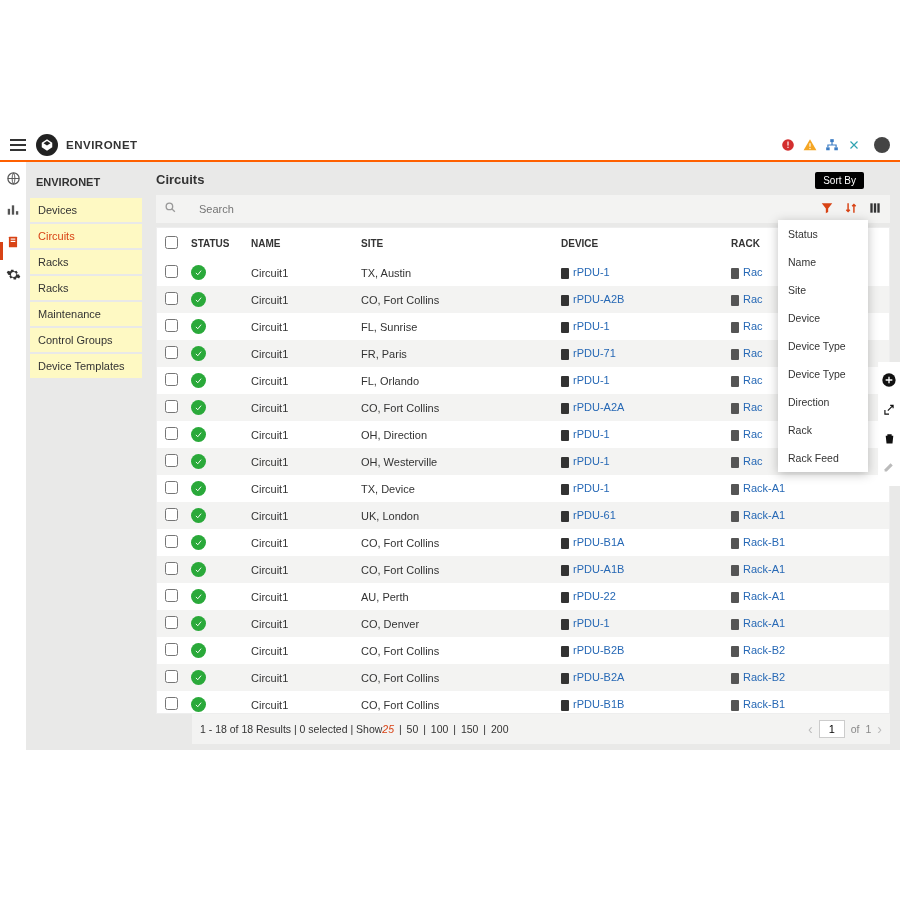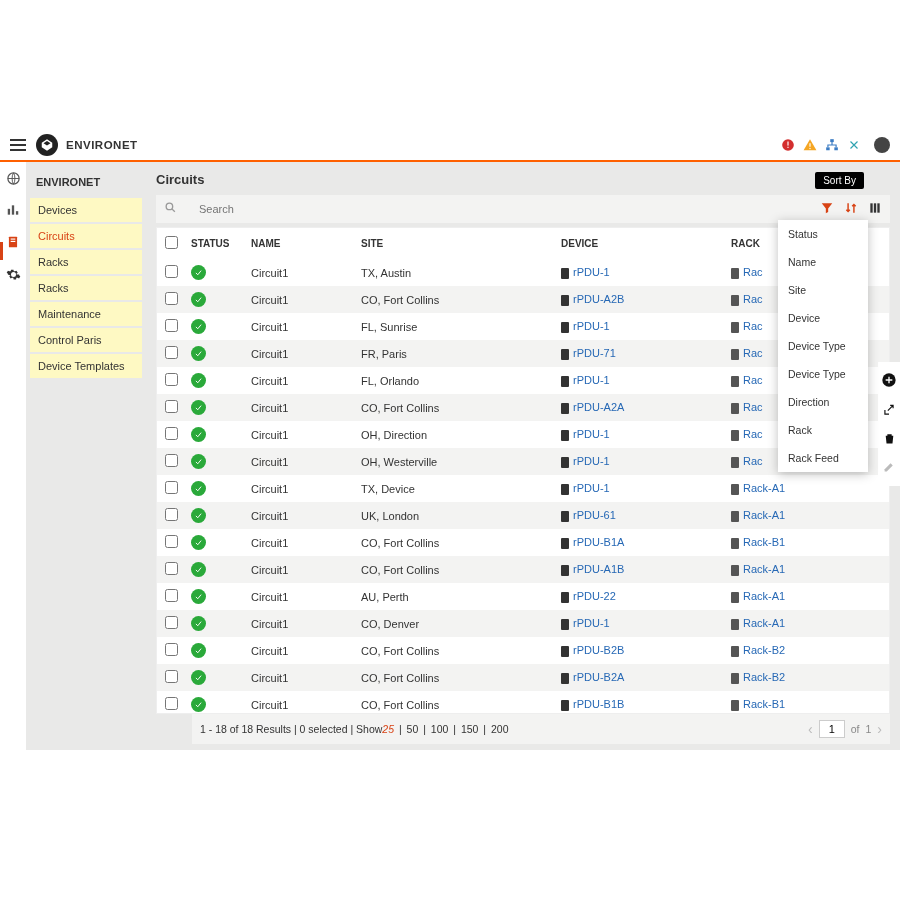--- a/index.html
+++ b/index.html
@@ -154,21 +154,21 @@
     </div>
 
     <div class="sidebar">
       <h4>ENVIRONET</h4>
       <div id="nav-items">
           <div class="nav-item">Devices</div>
           <div class="nav-item active">Circuits</div>
           <div class="nav-item">Racks</div>
           <div class="nav-item">Racks</div>
           <div class="nav-item">Maintenance</div>
-          <div class="nav-item">Control Paris</div>
+          <div class="nav-item">Control Groups</div>
           <div class="nav-item">Device Templates</div>
         </div>
     </div>
 
     <div class="main">
       <div class="page-title">Circuits</div>
 
       <div class="searchbar">
         <span class="search-ic">
           <svg width="13" height="13" viewBox="0 0 24 24" fill="none" stroke="#999" stroke-width="2.5">

